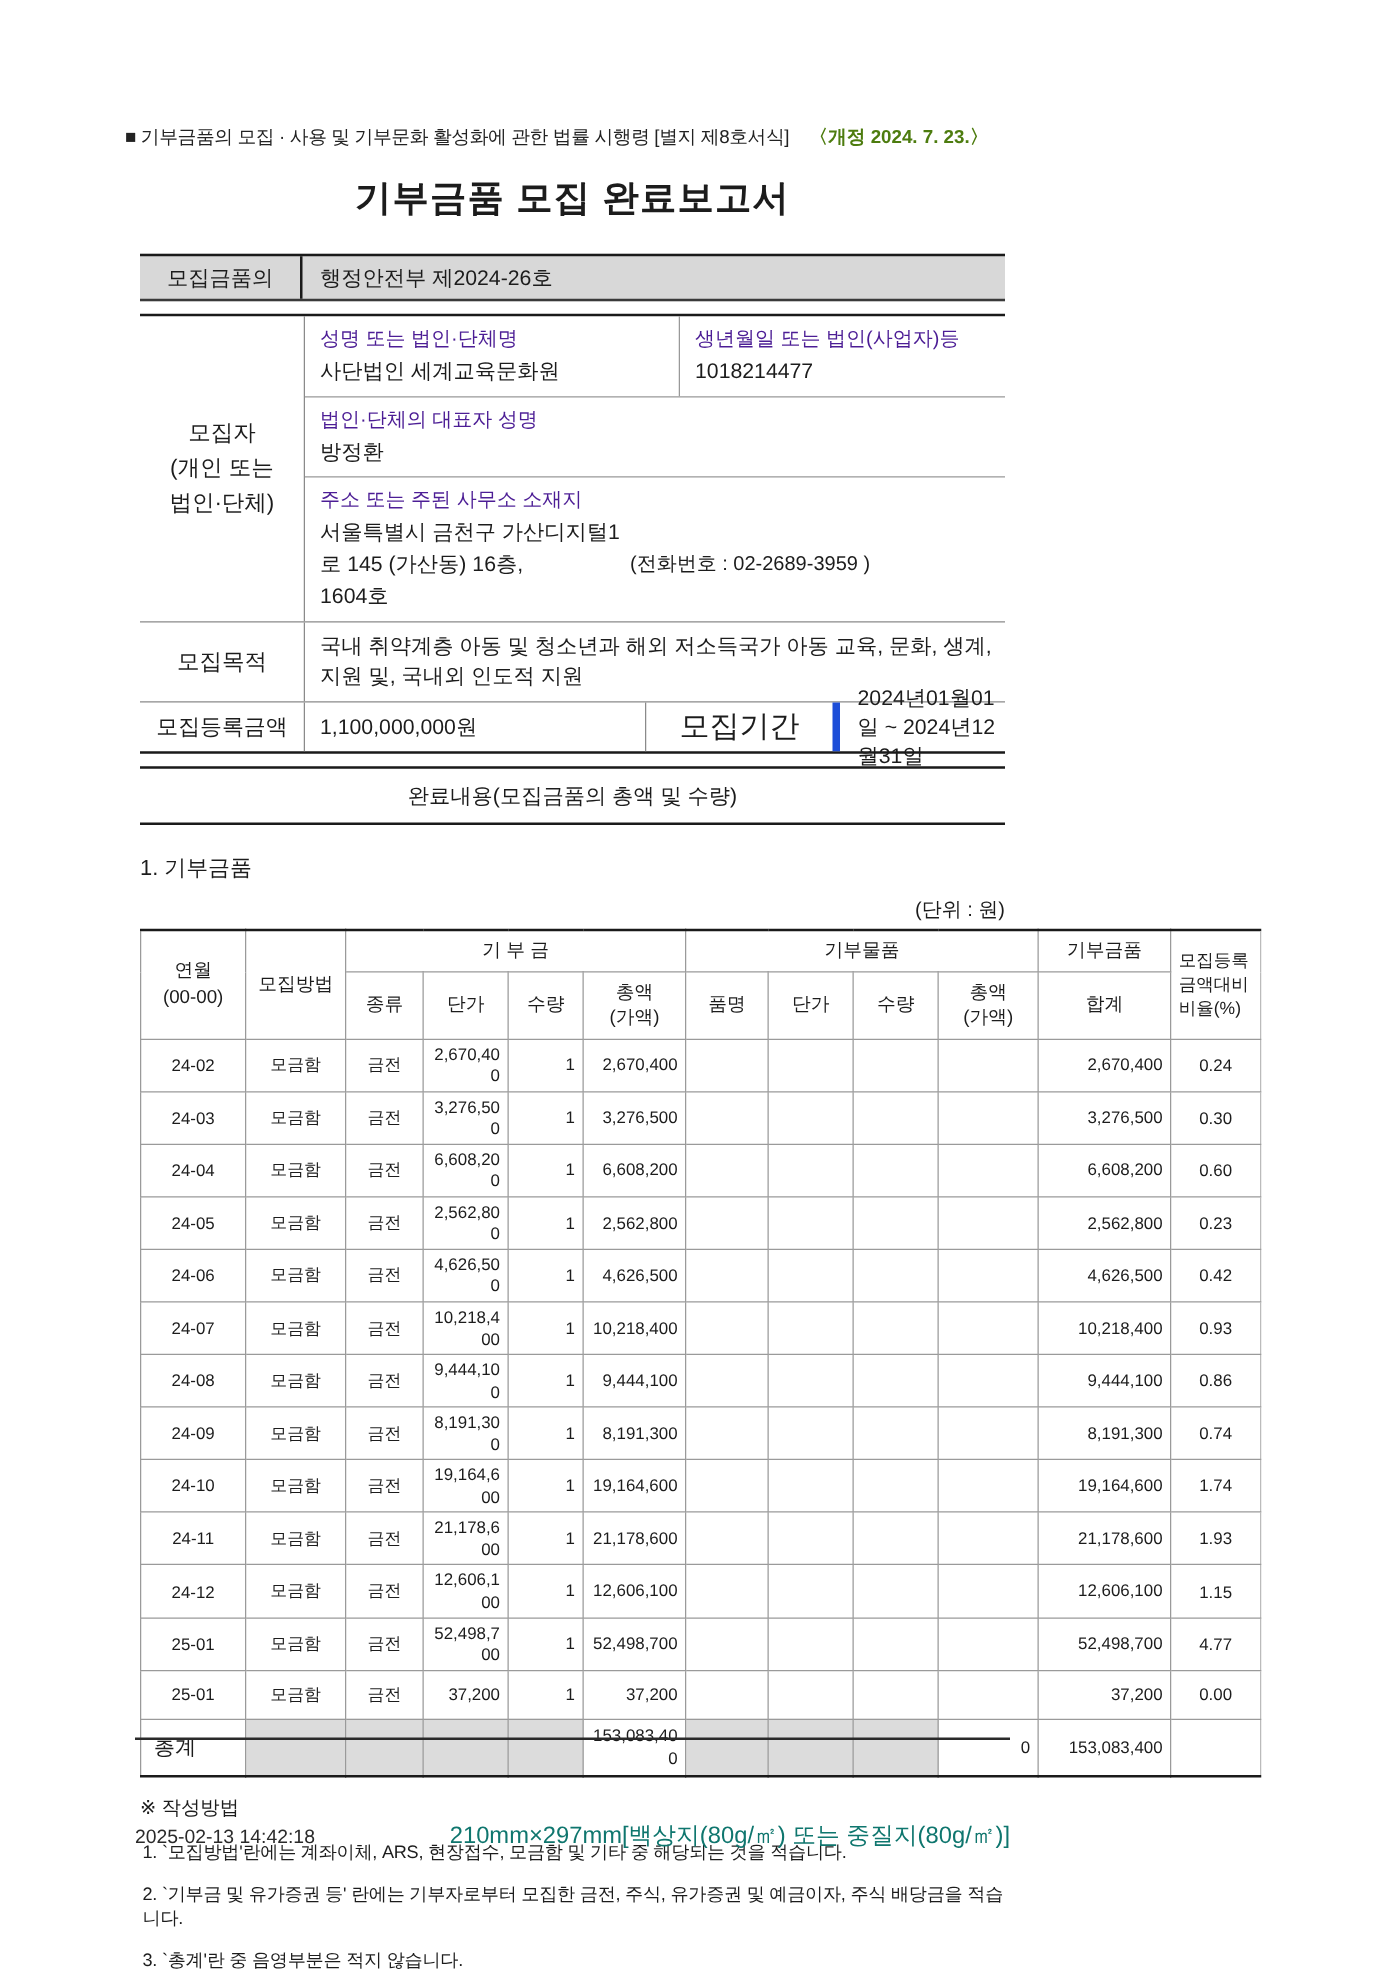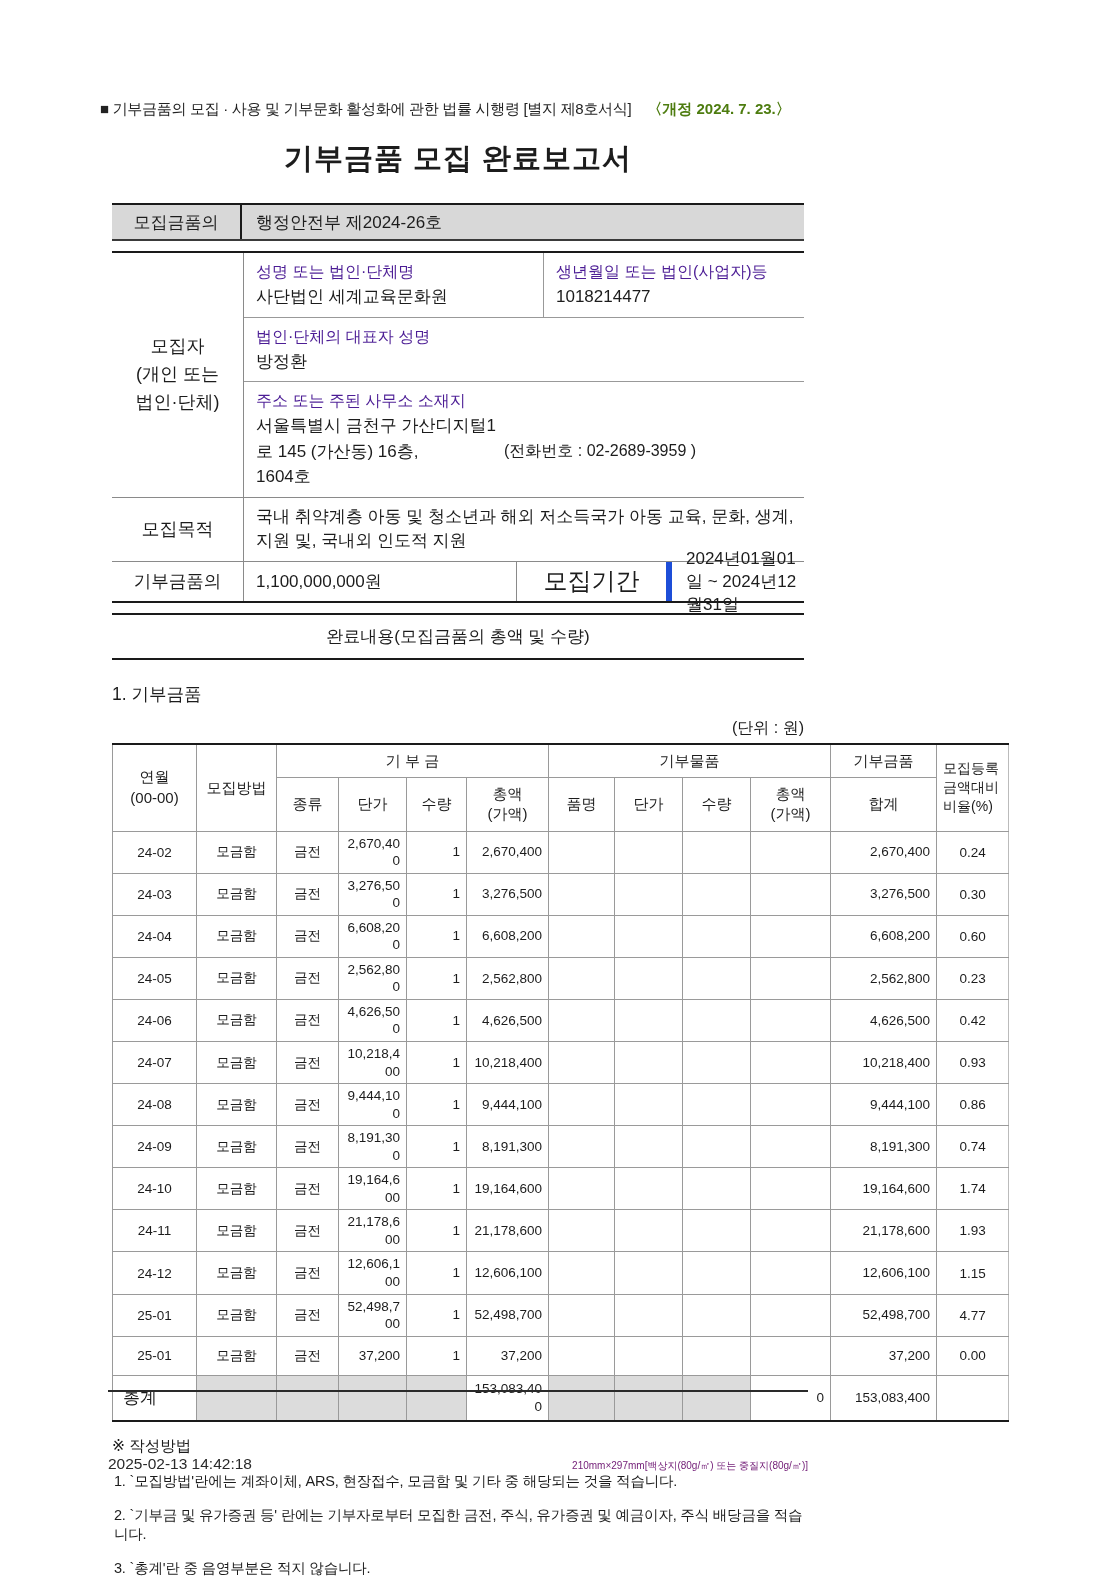--- a/index.html
+++ b/index.html
@@ -81,21 +81,21 @@
   
   .notes { margin-top:14px; }
   .notes-title { font-size:15.5px; }
   .note-item { font-size:14.5px; margin-top:15px; margin-left:2px; letter-spacing:-0.2px; }
 
   
   .bottom-rule { position:absolute; left:108px; right:108px; top:1390px; border-top:2.5px solid #2a2a2a; }
   .footer { position:absolute; left:108px; right:108px; top:1455px; display:flex;
             justify-content:space-between; align-items:baseline; }
   .footer .dt { font-size:15.5px; color:#2a2a2a; }
-  .footer .paper { font-size:10px; color:#701a75;text-align:right; }
+  .footer .paper { font-size:19px; color:#0f766e;text-align:right; }
 </style>
 </head>
 <body>
 
 <div class="page">
 
   <div class="top-note">
     <span class="law">■ 기부금품의 모집 · 사용 및 기부문화 활성화에 관한 법률 시행령 [별지 제8호서식]</span>
     <span class="rev" style="color:#4d7c0f;">〈개정 2024. 7. 23.〉</span>
   </div>
@@ -135,21 +135,21 @@
             <div class="addr-phone">(전화번호 :    02-2689-3959    )</div>
           </div>
         </div>
       </div>
     </div>
     <div class="info-purpose">
       <div class="lbl">모집목적</div>
       <div class="val">국내 취약계층 아동 및 청소년과 해외 저소득국가 아동 교육, 문화, 생계, 지원 및, 국내외 인도적 지원</div>
     </div>
     <div class="info-amount">
-      <div class="ia-lbl">기부금품의</div>
+      <div class="ia-lbl">모집등록금액</div>
       <div class="ia-val1">1,100,000,000원</div>
       <div class="ia-lbl2">모집기간</div>
       <div class="ia-val2">2024년01월01일 ~ 2024년12월31일</div>
     </div>
   </div>
 
   <div class="section-band">완료내용(모집금품의 총액 및 수량)</div>
 
   <div class="subsection">1. 기부금품</div>
   <div class="unit-note">(단위 : 원)</div>

